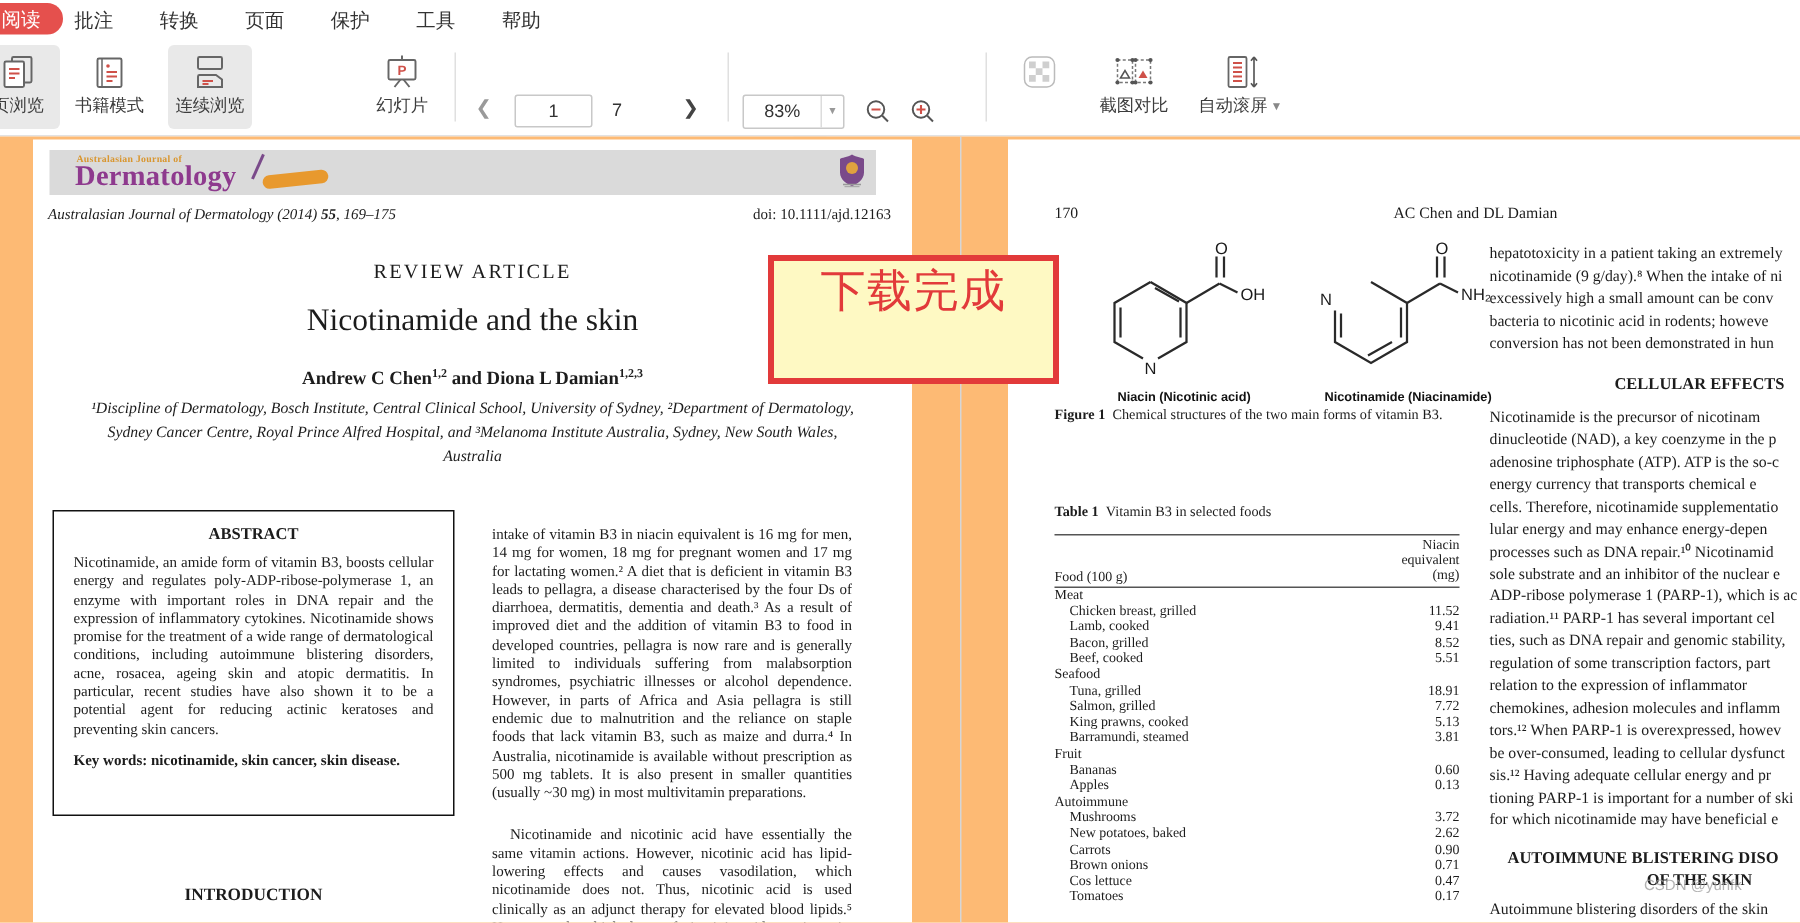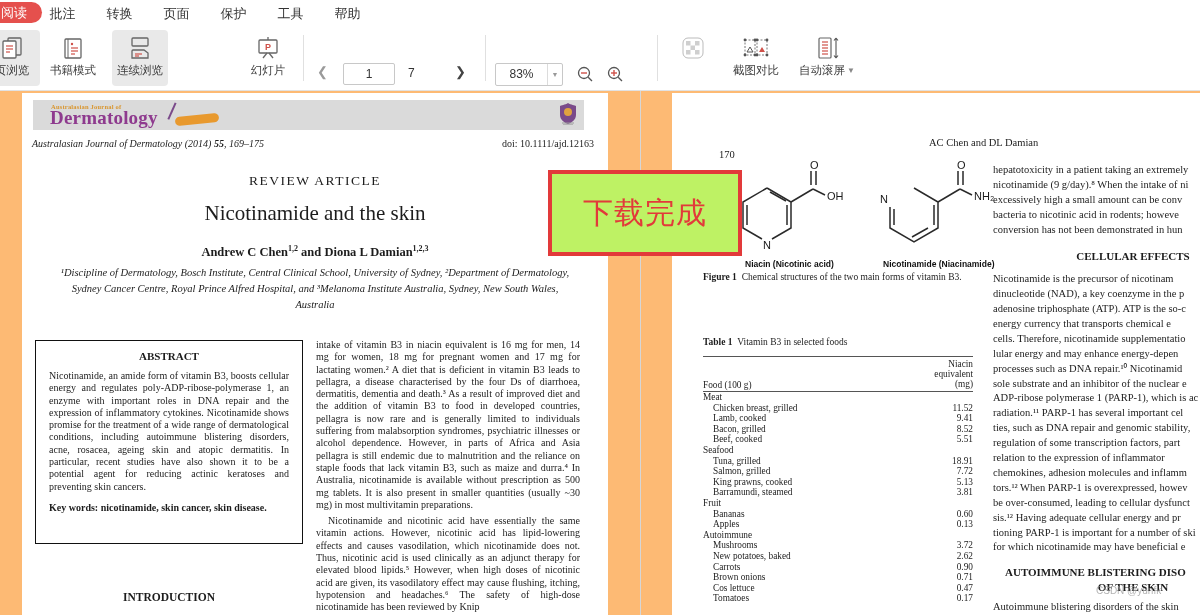--- a/index.html
+++ b/index.html
@@ -59,25 +59,25 @@
   .art-title{position:absolute;left:0;top:108px;width:100%;text-align:center;font-size:21px;}
   .authors{position:absolute;left:0;top:151px;width:100%;text-align:center;font-size:12.5px;font-weight:bold;}
   .authors sup{font-size:8px;}
   .affil{position:absolute;left:33px;top:172px;width:520px;text-align:center;font-size:10.5px;font-style:italic;line-height:16px;}
   .absbox{position:absolute;left:13px;top:247px;width:268px;height:204px;border:1.5px solid #111;box-sizing:border-box;padding:9px 13px;}
   .abshead{text-align:center;font-weight:bold;font-size:11px;margin-bottom:8px;}
   .abstext{font-size:10px;line-height:12.3px;text-align:justify;}
   .keywords{margin-top:9px;font-size:10px;font-weight:bold;}
   .introhead{position:absolute;left:13px;top:498px;width:268px;text-align:center;font-weight:bold;font-size:11.5px;}
   .lp-col2{position:absolute;left:290px;top:242px;width:272px;font-size:10px;line-height:12.3px;text-align:justify;}
-  .lp-col2 p{margin:4px;}
+  .lp-col2 p{margin:16px;}
   .lp-col2 p.ind{text-indent:12px;}
 
   
-  .rp-pagenum{position:absolute;left:31px;top:56px;font-size:10.5px;margin-left:16px;}
+  .rp-pagenum{position:absolute;left:31px;top:44px;font-size:10.5px;}
   .rp-runhead{position:absolute;left:257px;top:44px;font-size:10.5px;}
   .mol{position:absolute;}
   .mol-label{position:absolute;font-size:8.5px;font-weight:bold;font-family:"Liberation Sans",sans-serif;color:#111;}
   .figcap{position:absolute;left:31px;top:179px;width:286px;font-size:9.5px;}
   .figcap b{font-weight:bold;}
   .t1{position:absolute;left:31px;top:244px;width:270px;}
   .t1-cap{font-size:9.5px;margin-bottom:9px;}
   .t1-cap b{font-weight:bold;}
   .t1-rule{height:0;border-top:1px solid #555;}
   .t1-head{position:relative;height:34px;}
@@ -86,21 +86,21 @@
   .t1-row{display:flex;justify-content:space-between;height:10.6px;font-size:9.3px;line-height:10.6px;}
   .t1-food.item{padding-left:10px;}
   .rp-col2{position:absolute;left:321px;top:70px;width:280px;font-size:10.5px;line-height:14.9px;}
   .rp-line{white-space:nowrap;height:14.9px;}
   .rp-h{font-weight:bold;font-size:11px;text-align:center;white-space:nowrap;}
   .rp-h.sp1{margin-top:12px;margin-bottom:8px;}
   .rp-h.l1{margin-top:10px;text-align:left;padding-left:12px;}
   .rp-h.l2{margin-bottom:5px;}
 
   
-  .dl-overlay{position:absolute;left:548px;top:170px;width:186px;height:78px;background:#bef264;border:4px solid #e23a3a;display:flex;align-items:center;justify-content:center;z-index:50;}
+  .dl-overlay{position:absolute;left:512px;top:170px;width:186px;height:78px;background:#fef9c3;border:4px solid #e23a3a;display:flex;justify-content:center;z-index:50;}
   .dl-text{font-size:30px;color:#e23a3a;letter-spacing:1px;}
   .watermark{position:absolute;left:1096px;top:585px;font-size:10px;color:#9a9a9a;opacity:.75;z-index:40;}
 
   svg{display:block;}
 </style>
 </head>
 <body>
 
 <div id="app">
 

